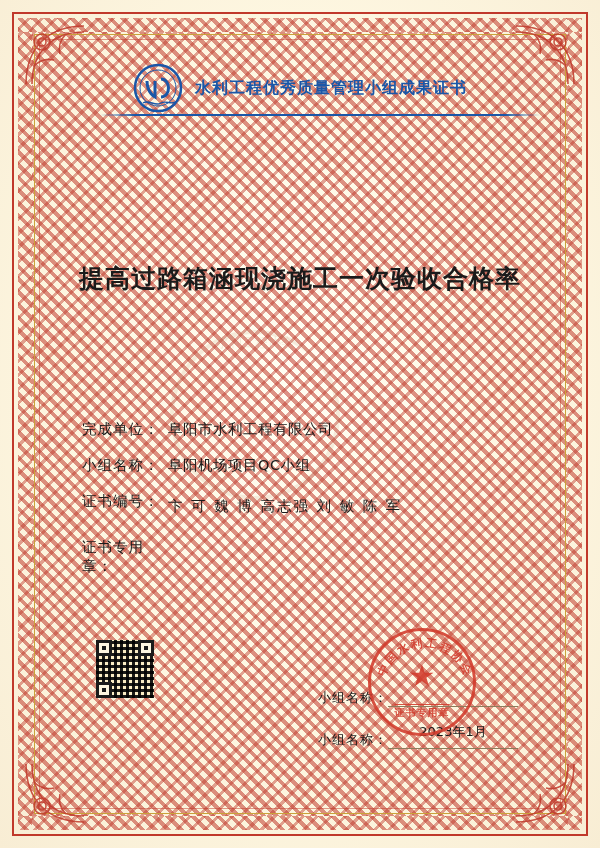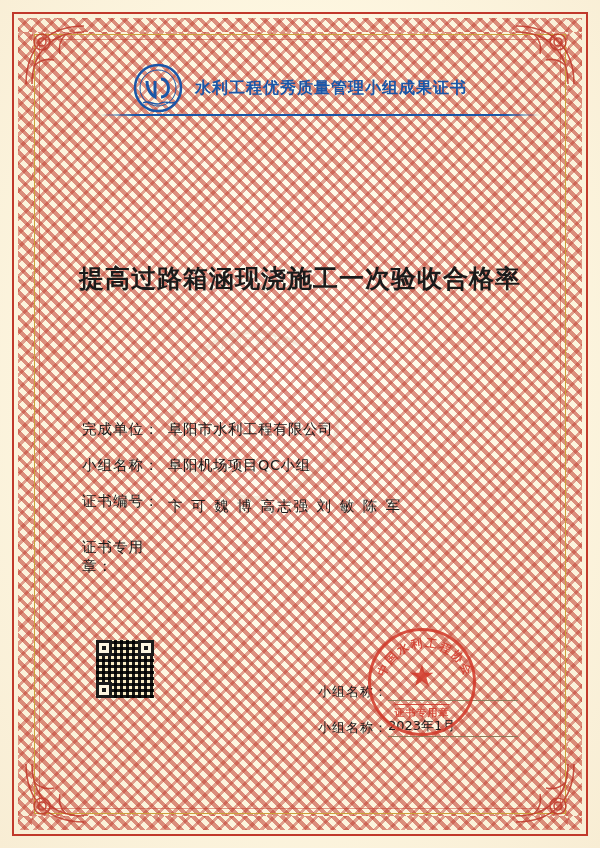--- a/index.html
+++ b/index.html
@@ -227,21 +227,22 @@
     margin-bottom: 16px;
   }
   .sign-label {
     flex: 0 0 auto;
     letter-spacing: 1px;
   }
   .sign-value {
     flex: 1 1 auto;
     border-bottom: 1px solid #8d7b5c;
     min-height: 17px;
-    padding-bottom: 1px;
+    text-align: center;
+    padding-bottom: 7px;
   }
 
   
   .seal {
     position: absolute;
     left: 368px;
     top: 628px;
     width: 108px;
     height: 108px;
     border-radius: 50%;

